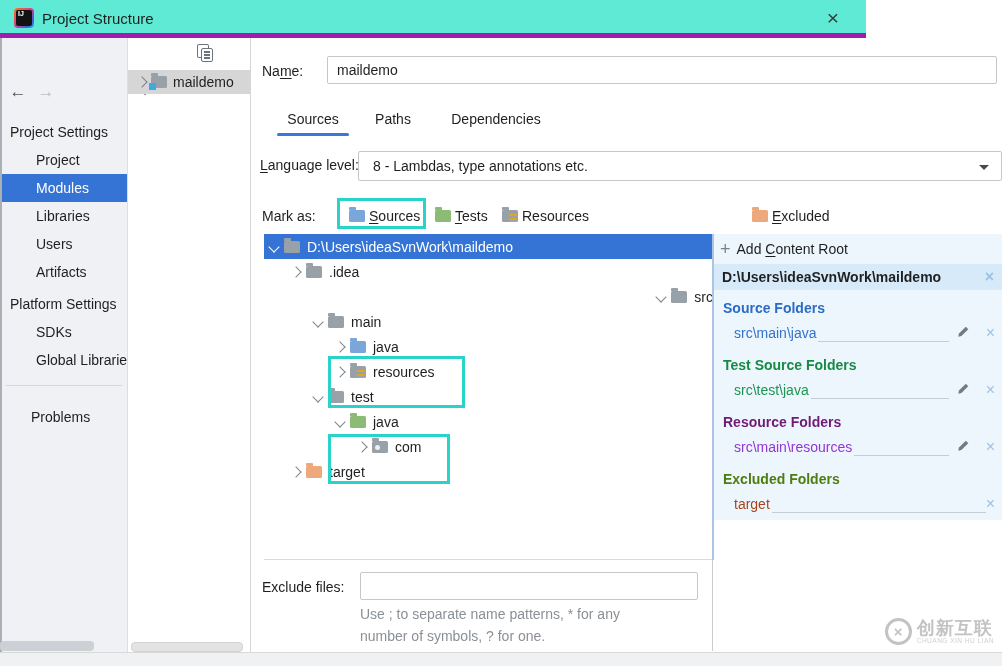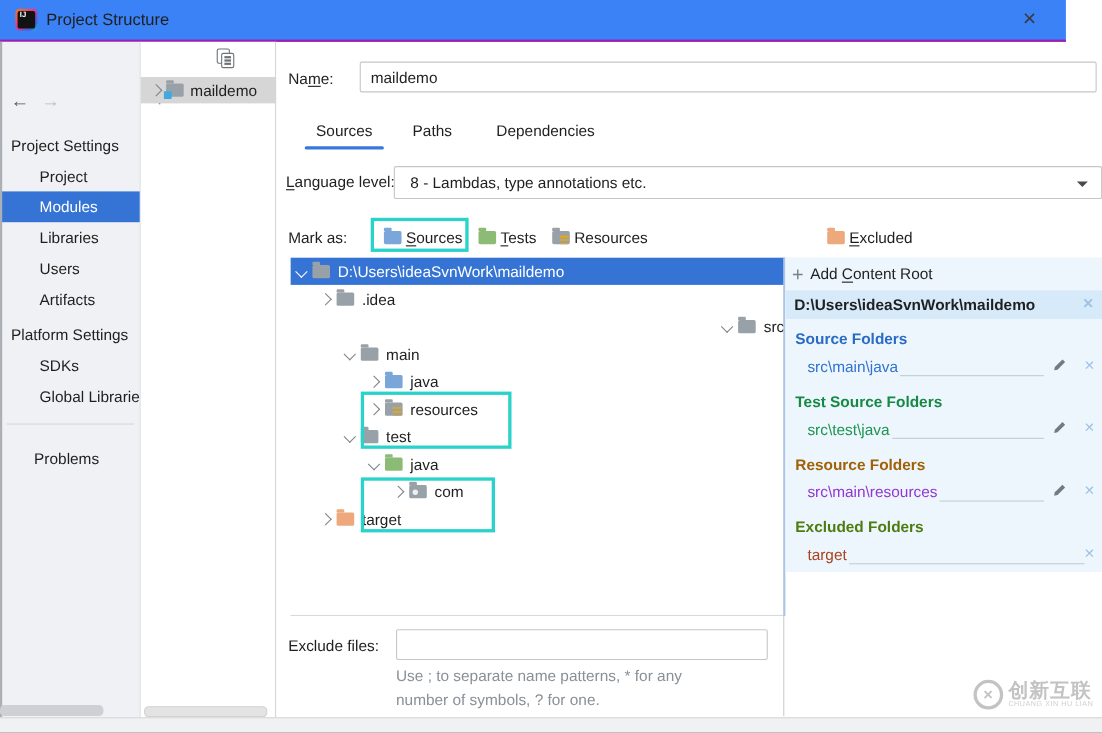--- a/index.html
+++ b/index.html
@@ -5,21 +5,21 @@
   * { margin:0; padding:0; box-sizing:border-box; }
   html,body { background:#888; }
   .app {
     position:relative; width:1002px; height:666px; background:#fff;
     font-family:"Liberation Sans", sans-serif; font-size:14px; color:#1f1f1f;
     overflow:hidden; margin:0 auto;
   }
   u { text-decoration:underline; text-underline-offset:2px; }
 
   
-  .titlebar { position:absolute; left:0; top:0; width:969px; height:38px; background:#3b82f6; border-bottom:2px solid #a21caf; }
+  .titlebar { position:absolute; left:0; top:0; width:866px; height:38px; background:#5eead4; border-bottom:5px solid #a21caf; }
   .app-logo { position:absolute; left:14px; top:8px; width:20px; height:20px; border-radius:4px;
     background:linear-gradient(135deg,#f97a12,#e1398d 45%,#3d62e2 80%,#19c9c0); }
   .app-logo::after { content:"IJ"; position:absolute; inset:2px; background:#121212; border-radius:2px;
     color:#fff; font-size:7px; font-weight:bold; line-height:8px; padding-left:2px; }
   .win-title { position:absolute; left:42px; top:0; line-height:38px; font-size:15px; }
   .win-close { position:absolute; right:20px; top:5px; width:26px; height:26px; text-align:center;
     line-height:26px; font-size:21px; color:#3a3a3a; cursor:default; }
 
   
   .sidebar { position:absolute; left:0; top:38px; width:128px; height:614px; background:#eff1f4; border-right:1px solid #dcdfe2; overflow:hidden; }
@@ -269,21 +269,21 @@
         <div class="rp-item">
           <span style="color: rgb(29, 149, 80);">src\test\java</span>
           <span class="rp-rule"></span>
           <span style="display: flex; margin: 0px 7px 2px 4px;">
             <svg width="13" height="13" viewBox="0 0 16 16">
               <path d="M10.9 2.1l3 3L5.4 13.6l-3.8.8.8-3.8z" fill="#6f7b85"></path>
             </svg>
           </span>
           <span class="x">×</span>
         </div>
-        <div class="rp-group-title" style="margin-top: 10px; color: #a16207;">Resource Folders</div>
+        <div class="rp-group-title" style="margin-top: 10px; color: #701a75;">Resource Folders</div>
         <div class="rp-item">
           <span style="color: rgb(147, 54, 212);">src\main\resources</span>
           <span class="rp-rule"></span>
           <span style="display: flex; margin: 0px 7px 2px 4px;">
             <svg width="13" height="13" viewBox="0 0 16 16">
               <path d="M10.9 2.1l3 3L5.4 13.6l-3.8.8.8-3.8z" fill="#6f7b85"></path>
             </svg>
           </span>
           <span class="x">×</span>
         </div>

